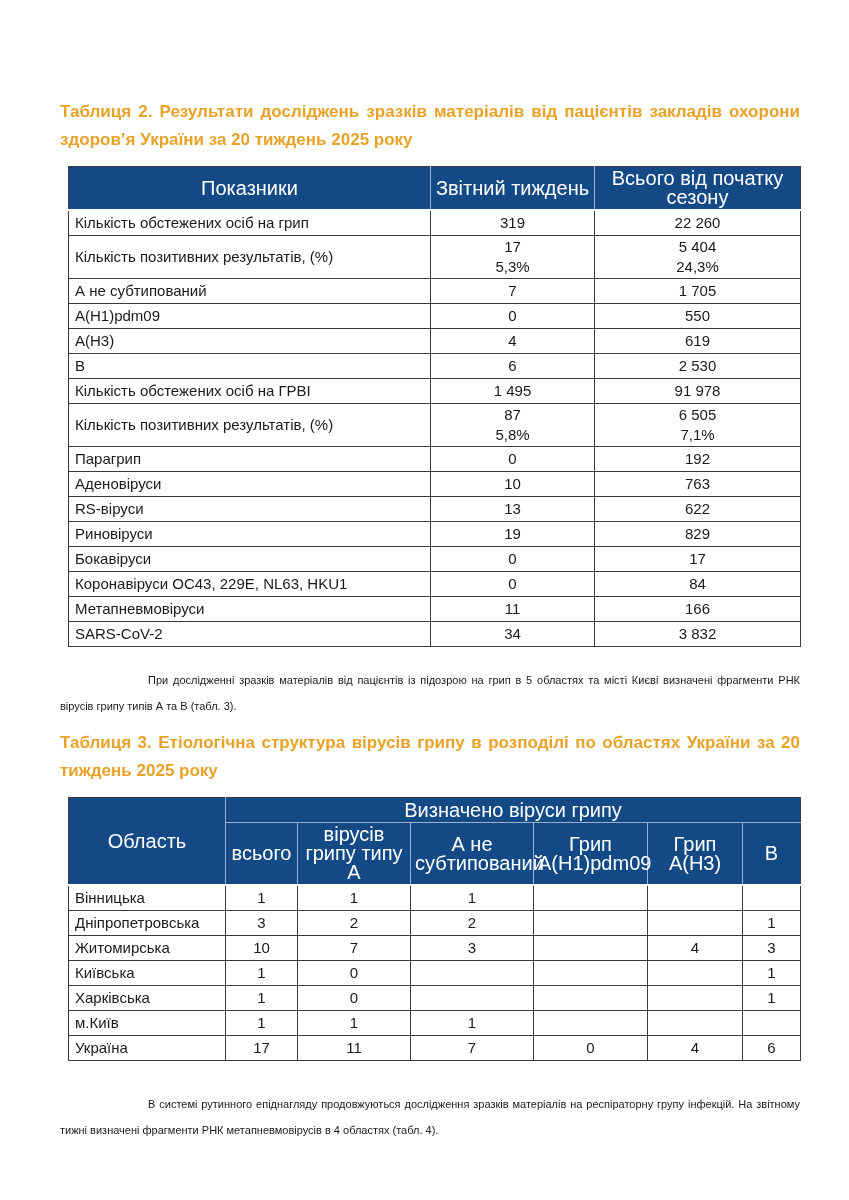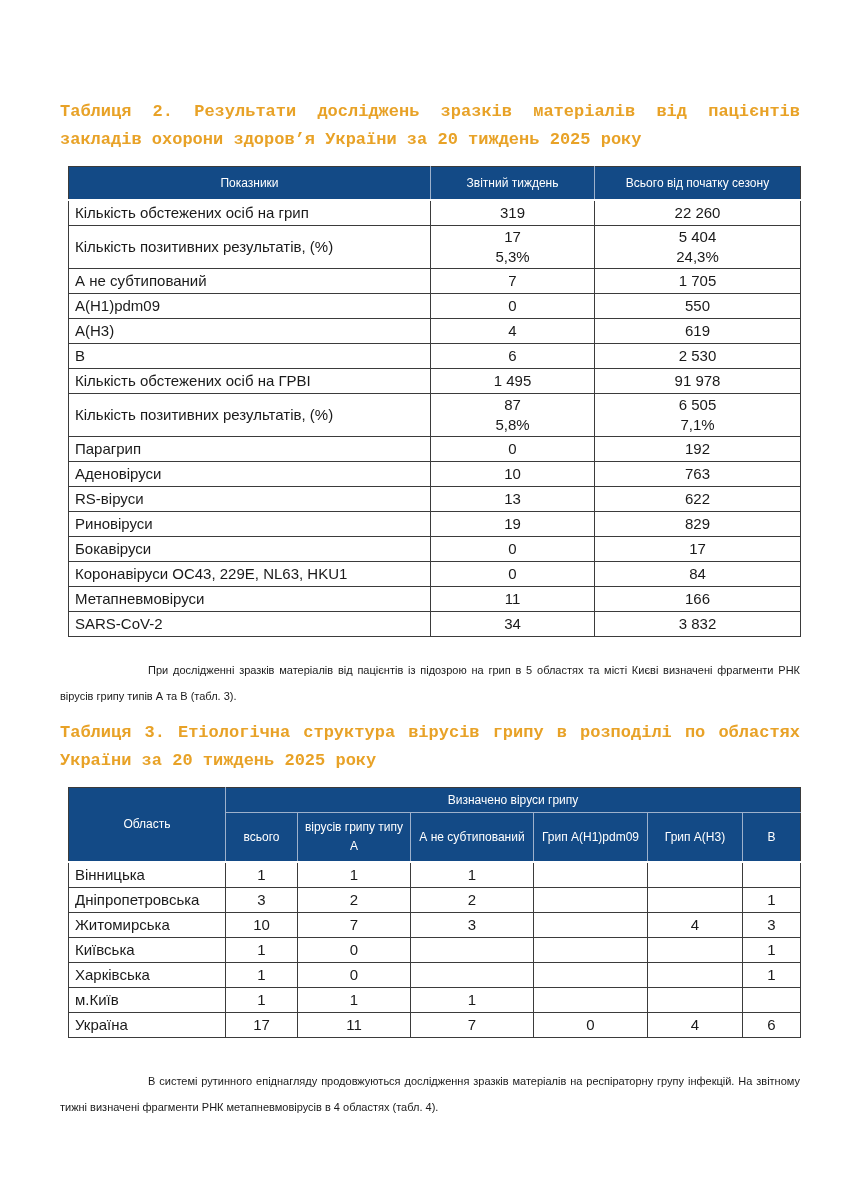--- a/index.html
+++ b/index.html
@@ -19,21 +19,20 @@
     padding: 98px 49px 0 60px;
   }
   
   .caption {
     color: #E8A227;
     font-weight: bold;
     font-size: 17px;
     line-height: 28px;
     text-align: justify;
     margin: 0;
-    font-family: Liberation Mono, monospace;
   }
   
   .para {
     font-size: 11px;
     line-height: 26px;
     text-align: justify;
     text-indent: 88px;
     margin: 0;
     color: #1a1a1a;
   }
@@ -46,21 +45,21 @@
     font-size: 15px;
     color: #1a1a1a;
   }
   table.doc-table, table.doc-table td {
     border: 1px solid #3b3b3b;
   }
   table.doc-table thead th {
     background: #134A86;
     color: #ffffff;
     font-weight: normal;
-    font-size: 12px;
+    font-size: 20px;
     border: 1px solid #9db1cc;
     border-top: 1px solid #3b3b3b;
     border-bottom: 2px solid #ffffff;
     padding: 2px 4px;
     line-height: 19px;
   }
   table.doc-table thead th.outer-left { border-left: 1px solid #3b3b3b; }
   table.doc-table thead th.outer-right { border-right: 1px solid #3b3b3b; }
   table.doc-table tbody td {
     height: 22px;

